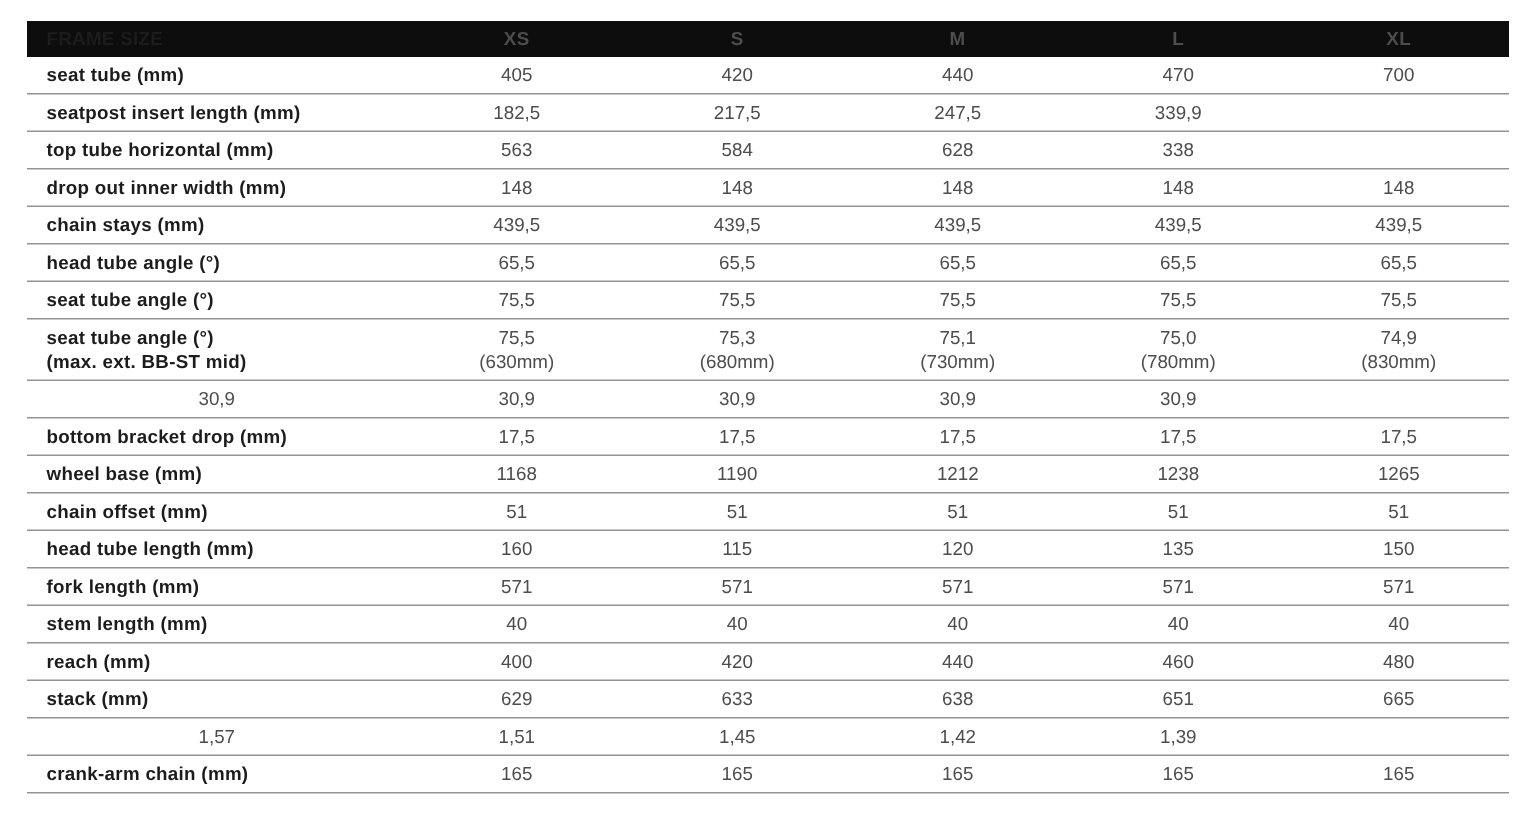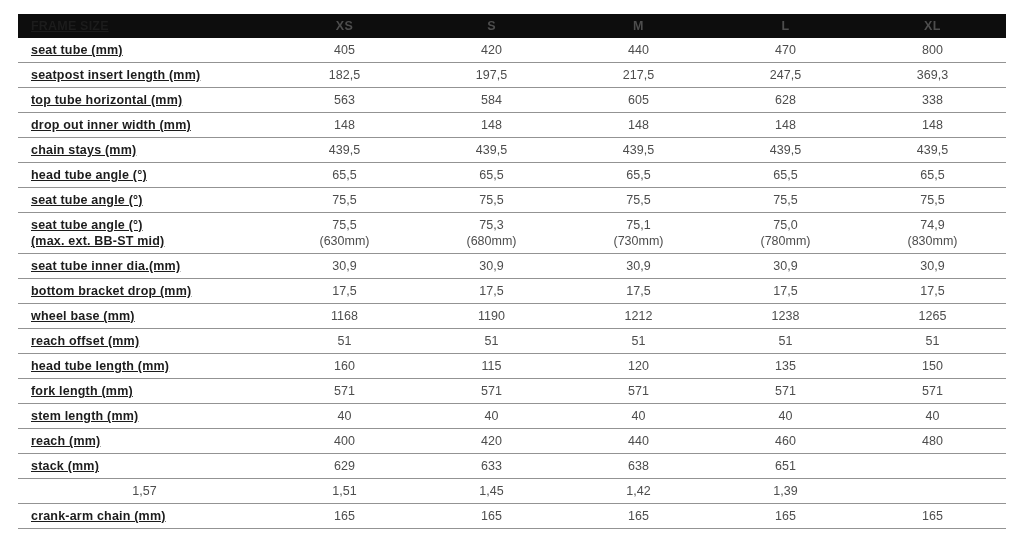--- a/index.html
+++ b/index.html
@@ -36,21 +36,20 @@
     padding: 4px 0;
     line-height: 16px;
     font-size: 12.5px;
     white-space: pre-line;
   }
   .td.label {
     padding-left: 13px;
     font-weight: bold;
     color: #1c1c1c;
     letter-spacing: 0.2px;
-    text-decoration: underline;
   }
   .td.val {
     text-align: center;
     color: #4d4d4d;
   }
 </style>
 </head>
 <body>
 
 <div class="table-wrap">
@@ -62,37 +61,35 @@
     <div class="td val">L</div>
     <div class="td val">XL</div>
   </div>
   <div class="tbody">
   <div class="tr">
     <div class="td label">seat tube (mm)</div>
     <div class="td val">405</div>
     <div class="td val">420</div>
     <div class="td val">440</div>
     <div class="td val">470</div>
-    <div class="td val">800</div>
+    <div class="td val">700</div>
   </div>
 
   <div class="tr">
     <div class="td label">seatpost insert length (mm)</div>
     <div class="td val">182,5</div>
-    <div class="td val">197,5</div>
     <div class="td val">217,5</div>
     <div class="td val">247,5</div>
-    <div class="td val">369,3</div>
+    <div class="td val">339,9</div>
   </div>
 
   <div class="tr">
     <div class="td label">top tube horizontal (mm)</div>
     <div class="td val">563</div>
     <div class="td val">584</div>
-    <div class="td val">605</div>
     <div class="td val">628</div>
     <div class="td val">338</div>
   </div>
 
   <div class="tr">
     <div class="td label">drop out inner width (mm)</div>
     <div class="td val">148</div>
     <div class="td val">148</div>
     <div class="td val">148</div>
     <div class="td val">148</div>
@@ -135,21 +132,20 @@
 (680mm)</div>
     <div class="td val">75,1
 (730mm)</div>
     <div class="td val">75,0
 (780mm)</div>
     <div class="td val">74,9
 (830mm)</div>
   </div>
 
   <div class="tr">
-    <div class="td label">seat tube inner dia.(mm)</div>
     <div class="td val">30,9</div>
     <div class="td val">30,9</div>
     <div class="td val">30,9</div>
     <div class="td val">30,9</div>
     <div class="td val">30,9</div>
   </div>
 
   <div class="tr">
     <div class="td label">bottom bracket drop (mm)</div>
     <div class="td val">17,5</div>
@@ -162,21 +158,21 @@
   <div class="tr">
     <div class="td label">wheel base (mm)</div>
     <div class="td val">1168</div>
     <div class="td val">1190</div>
     <div class="td val">1212</div>
     <div class="td val">1238</div>
     <div class="td val">1265</div>
   </div>
 
   <div class="tr">
-    <div class="td label">reach offset (mm)</div>
+    <div class="td label">chain offset (mm)</div>
     <div class="td val">51</div>
     <div class="td val">51</div>
     <div class="td val">51</div>
     <div class="td val">51</div>
     <div class="td val">51</div>
   </div>
 
   <div class="tr">
     <div class="td label">head tube length (mm)</div>
     <div class="td val">160</div>
@@ -212,20 +208,21 @@
     <div class="td val">460</div>
     <div class="td val">480</div>
   </div>
 
   <div class="tr">
     <div class="td label">stack (mm)</div>
     <div class="td val">629</div>
     <div class="td val">633</div>
     <div class="td val">638</div>
     <div class="td val">651</div>
+    <div class="td val">665</div>
   </div>
 
   <div class="tr">
     <div class="td val">1,57</div>
     <div class="td val">1,51</div>
     <div class="td val">1,45</div>
     <div class="td val">1,42</div>
     <div class="td val">1,39</div>
   </div>
 

